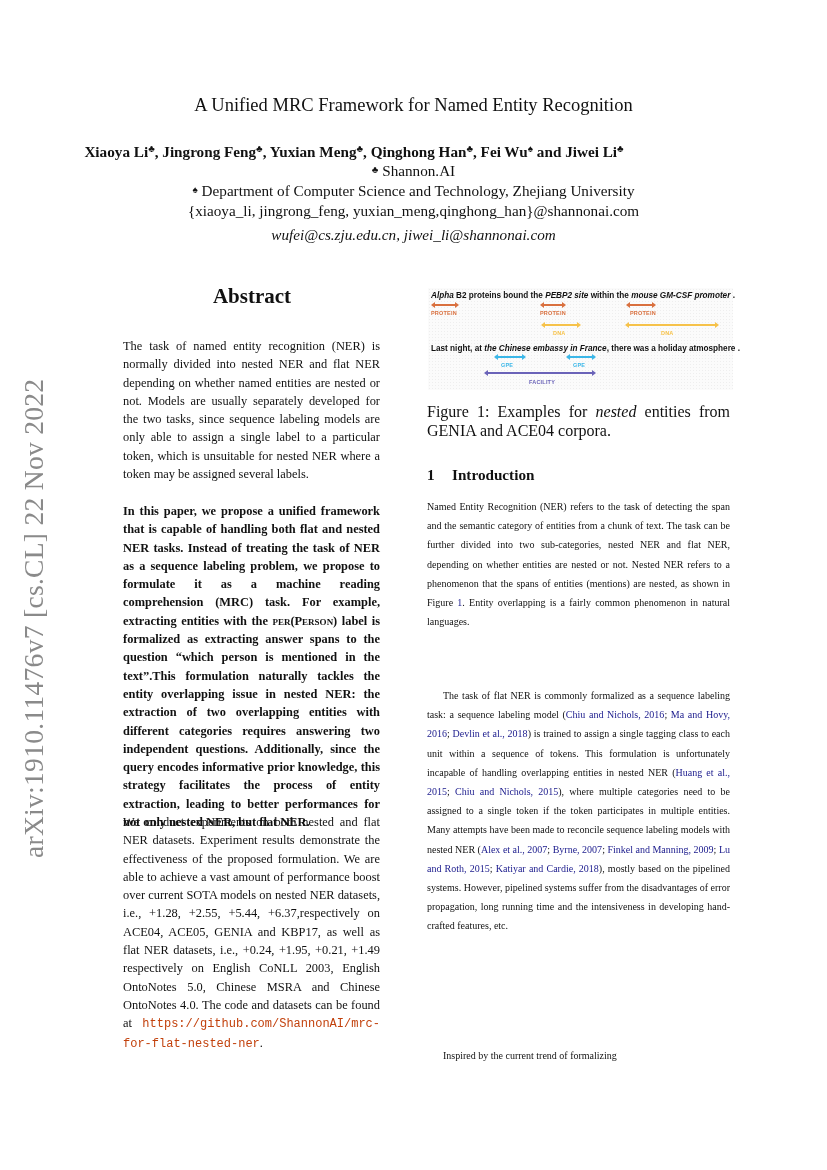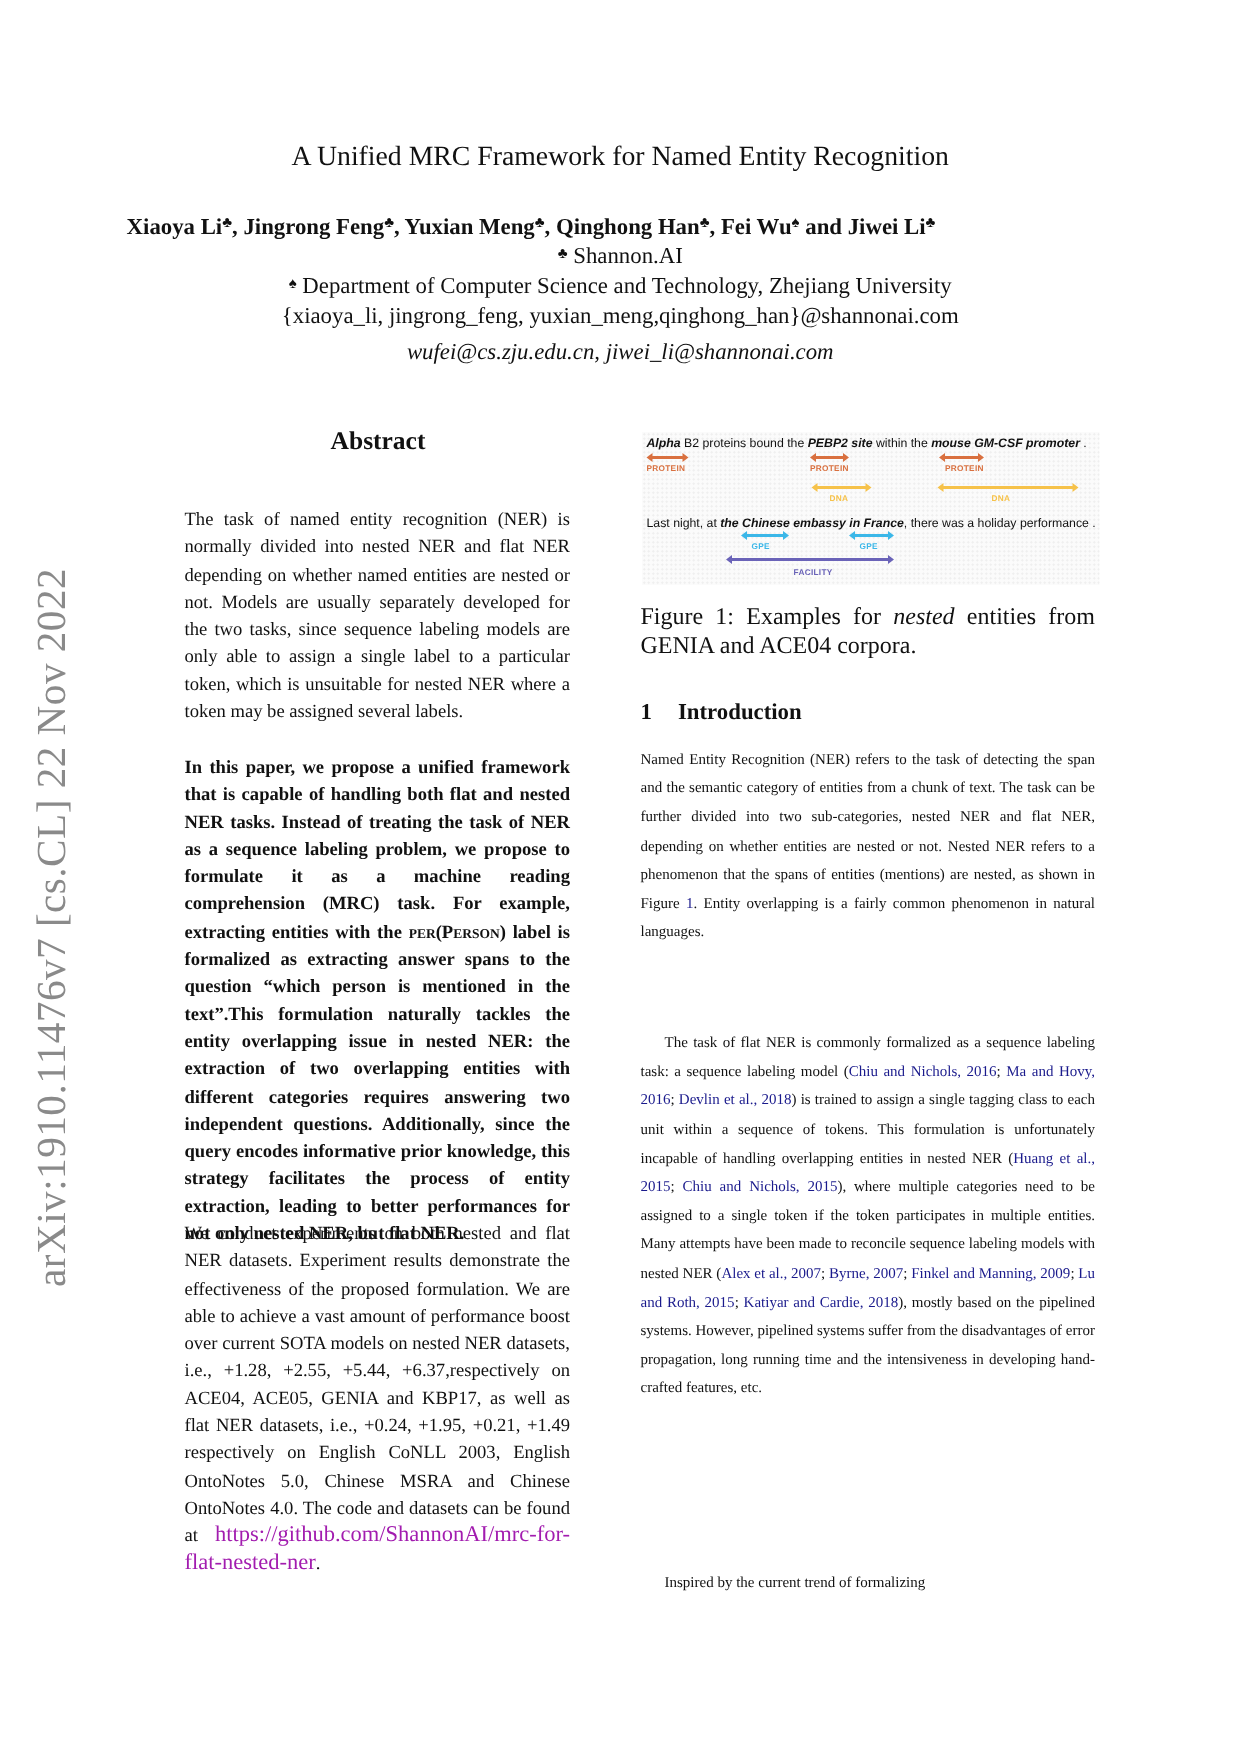--- a/index.html
+++ b/index.html
@@ -20,44 +20,44 @@
     .authors {
       position: absolute; top: 143px; left: 0; width: 708px; text-align: center;
       font-size: 15.2px; font-weight: bold;
     }
     .affil { position: absolute; left: 0; width: 827px; text-align: center; font-size: 15.2px; }
     .suit { font-size: 10px; vertical-align: 5px; font-weight: normal; }
     .suit-inline { font-size: 10px; vertical-align: 3px; }
 
     .abstract-heading {
       position: absolute; top: 284px; left: 120px; width: 264px; text-align: center;
-      font-size: 17px; font-weight: bold;
+      font-size: 21px; font-weight: bold;
     }
 
     .col-left { position: absolute; left: 123px; width: 257px; }
     .col-right { position: absolute; left: 427px; width: 303px; }
 
     .para {
       font-size: 12.4px; line-height: 18.3px; text-align: justify; hyphens: auto;
     }
     .para-right { font-size: 10px; line-height: 19.2px; text-align: justify; }
     .indent { text-indent: 16px; }
     .smallcaps { font-variant: small-caps; }
-    .mono { font-family: Liberation Serif, serif; color: #a21caf; font-size: 15px; }
+    .mono { font-family: Liberation Mono, monospace; color: #c2410c; font-size: 12px; }
     .cite { color: #1a1a8c; }
 
     .figure {
       position: absolute; left: 428px; top: 288px; width: 305px; height: 102px;
       background: #fbfbfb;
       background-image: radial-gradient(#eeeeee 0.6px, transparent 0.7px);
       background-size: 3px 3px;
     }
     .fig-sentence {
       position: absolute; font-family: "Liberation Sans", "DejaVu Sans", sans-serif;
-      font-size: 8.2px; color: #111; white-space: nowrap;
+      font-size: 8.2px; color: #111; white-space: nowrap; font-weight: bold;
     }
     .fig-sentence b { font-style: italic; }
     .span-bar { position: absolute; height: 2px; border-radius: 1px; }
     .span-bar::before, .span-bar::after {
       content: ""; position: absolute; top: -2px; width: 0; height: 0;
       border-top: 3px solid transparent; border-bottom: 3px solid transparent;
     }
     .span-bar::before { left: -3px; border-right: 4px solid var(--c); }
     .span-bar::after { right: -3px; border-left: 4px solid var(--c); }
     .span-label {
@@ -98,21 +98,21 @@
 <div class="col-left para" style="top:502px;font-weight:bold;">
   <span>In this paper, we propose a unified framework that is capable of handling both flat and nested NER tasks. Instead of treating the task of NER as a sequence labeling problem, we propose to formulate it as a machine reading comprehension (MRC) task. For example, extracting entities with the </span><span class="smallcaps">per(Person)</span><span> label is formalized as extracting answer spans to the question “which person is mentioned in the text”.This formulation naturally tackles the entity overlapping issue in nested NER: the extraction of two overlapping entities with different categories requires answering two independent questions. Additionally, since the query encodes informative prior knowledge, this strategy facilitates the process of entity extraction, leading to better performances for not only nested NER, but flat NER.</span>
 </div>
 
 <div class="col-left para" style="top:813px;">
   <span>We conduct experiments on both nested and flat NER datasets. Experiment results demonstrate the effectiveness of the proposed formulation. We are able to achieve a vast amount of performance boost over current SOTA models on nested NER datasets, i.e., +1.28, +2.55, +5.44, +6.37,respectively on ACE04, ACE05, GENIA and KBP17, as well as flat NER datasets, i.e., +0.24, +1.95, +0.21, +1.49 respectively on English CoNLL 2003, English OntoNotes 5.0, Chinese MSRA and Chinese OntoNotes 4.0. The code and datasets can be found at </span><span class="mono">https://github.com/ShannonAI/mrc-for-flat-nested-ner</span><span>.</span>
 </div>
 
 <div class="figure" id="figure1">
   <div class="fig-sentence" id="sent1" style="left:3px; top:3px;"><b>Alpha</b><span> B2 proteins bound the </span><b>PEBP2 site</b><span> within the </span><b>mouse GM-CSF promoter</b><span> .</span></div>
-  <div class="fig-sentence" id="sent2" style="left:3px; top:56px;"><span>Last night, at </span><b>the Chinese embassy in France</b><span>, there was a holiday performance .</span></div>
+  <div class="fig-sentence" id="sent2" style="left:3px; top:56px;"><span>Last night, at </span><b>the Chinese embassy in France</b><span>, there was a holiday atmosphere .</span></div>
 <div class="span-bar" style="left: 6px; top: 16px; width: 22px; background: rgb(217, 112, 63); --c: #d9703f;"></div>
     <div class="span-label" style="left: 3px; top: 22px; color: rgb(217, 112, 63);">PROTEIN</div>
     <div class="span-bar" style="left: 115px; top: 16px; width: 20px; background: rgb(217, 112, 63); --c: #d9703f;"></div>
     <div class="span-label" style="left: 112px; top: 22px; color: rgb(217, 112, 63);">PROTEIN</div>
     <div class="span-bar" style="left: 116px; top: 36px; width: 34px; background: rgb(246, 194, 74); --c: #f6c24a;"></div>
     <div class="span-label" style="left: 125px; top: 42px; color: rgb(246, 194, 74);">DNA</div>
     <div class="span-bar" style="left: 201px; top: 16px; width: 24px; background: rgb(217, 112, 63); --c: #d9703f;"></div>
     <div class="span-label" style="left: 202px; top: 22px; color: rgb(217, 112, 63);">PROTEIN</div>
     <div class="span-bar" style="left: 200px; top: 36px; width: 88px; background: rgb(246, 194, 74); --c: #f6c24a;"></div>
     <div class="span-label" style="left: 233px; top: 42px; color: rgb(246, 194, 74);">DNA</div>

